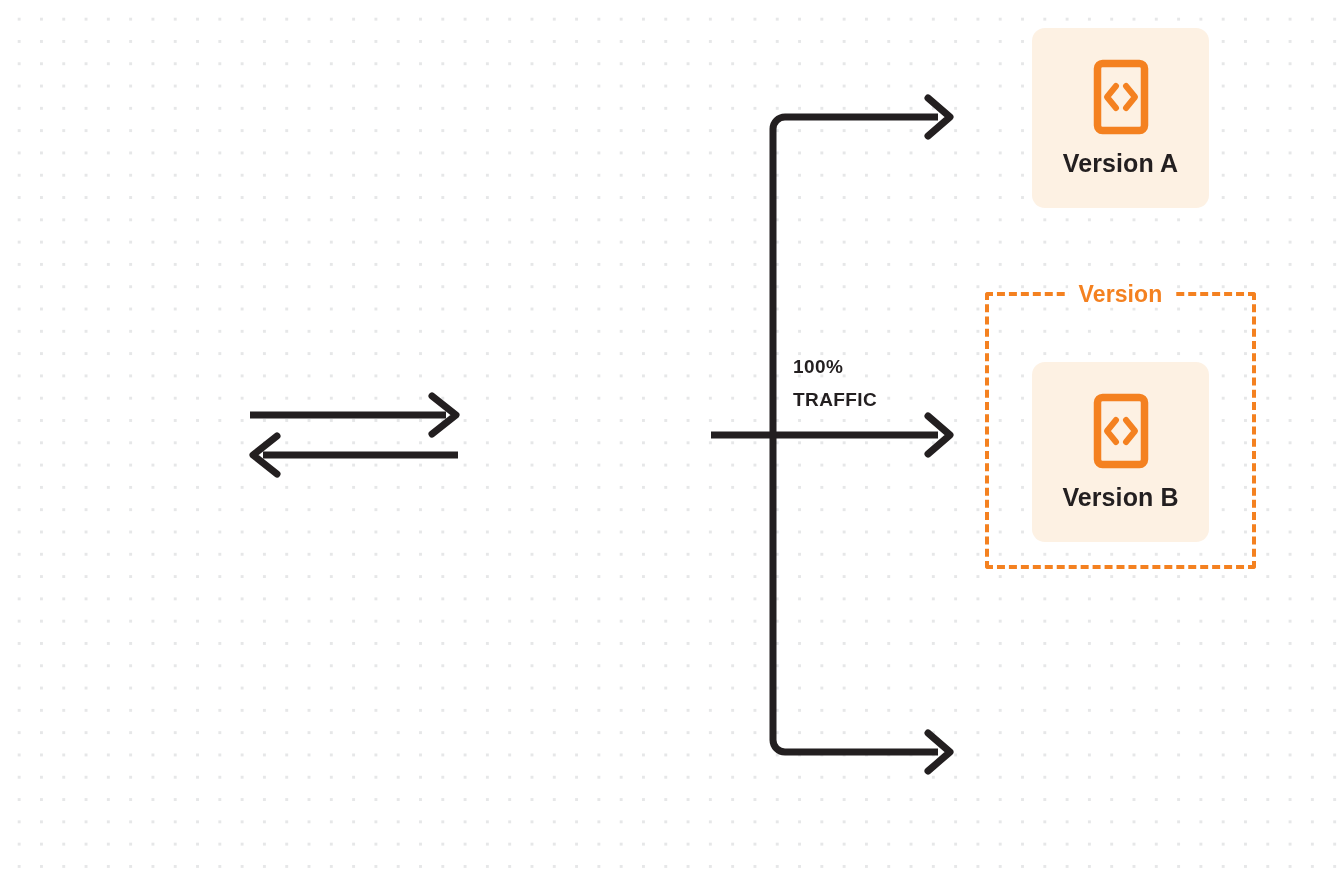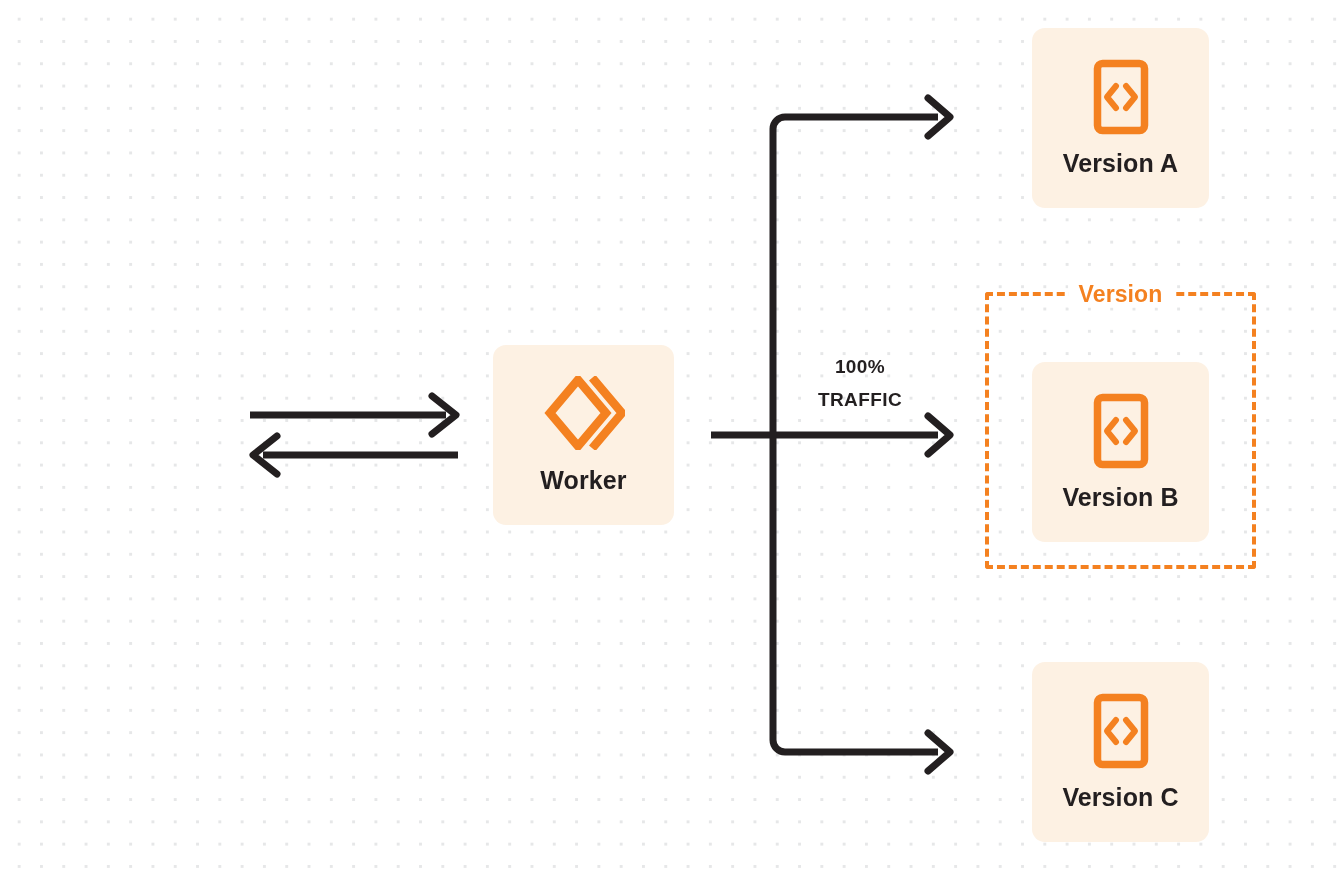--- a/index.html
+++ b/index.html
@@ -98,21 +98,20 @@
     white-space: nowrap;
     letter-spacing: 0.1px;
   }
 
   
   #traffic-label {
     position: absolute;
     left: 793px;
     top: 350px;
     width: 134px;
-    text-align: center;
     font-size: 19px;
     font-weight: bold;
     color: #231f20;
     line-height: 33px;
     letter-spacing: 0.4px;
   }
   #traffic-label .pct { display: block; }
   #traffic-label .word { display: block; }
 
   
@@ -163,33 +162,20 @@
       <polyline points="928,733 950,752 928,771" fill="none" stroke="#231f20" stroke-width="7" stroke-linecap="round" stroke-linejoin="round"></polyline>
     </g>
   </svg>
 
   <div id="traffic-label">
     <span class="pct">100%</span>
     <span class="word">TRAFFIC</span>
   </div>
 
 
-  <div class="node" id="worker-node">
-    <span class="icon-wrap">
-      <svg width="82" height="74" viewBox="0 0 82 74" fill="none">
-
-        <path d="M34 5 L7 37 L34 69" stroke="#f48120" stroke-width="8.5" stroke-linecap="square" stroke-linejoin="miter" fill="none"></path>
-
-        <path d="M36 5 L63 37 L36 69" stroke="#f48120" stroke-width="8.5" stroke-linecap="square" stroke-linejoin="miter" fill="none"></path>
-
-        <path d="M52 5 L79 37 L52 69" stroke="#f48120" stroke-width="8.5" stroke-linecap="square" stroke-linejoin="miter" fill="none"></path>
-      </svg>
-    </span>
-    <span class="node-label">Worker</span>
-  </div>
 
   <div class="node version-node" id="version-a-node">
     <span class="icon-wrap">
       <svg width="56" height="76" viewBox="0 0 56 76" fill="none">
         <rect x="4.5" y="4.5" width="47" height="67" rx="5" ry="5" stroke="#f48120" stroke-width="7.5" fill="none"></rect>
         <path d="M23 27 L14 38 L23 49" stroke="#f48120" stroke-width="6" fill="none" stroke-linecap="round" stroke-linejoin="round"></path>
         <path d="M33 27 L42 38 L33 49" stroke="#f48120" stroke-width="6" fill="none" stroke-linecap="round" stroke-linejoin="round"></path>
       </svg>
     </span>
     <span class="node-label">Version A</span>
@@ -199,28 +185,18 @@
     <span class="icon-wrap">
       <svg width="56" height="76" viewBox="0 0 56 76" fill="none">
         <rect x="4.5" y="4.5" width="47" height="67" rx="5" ry="5" stroke="#f48120" stroke-width="7.5" fill="none"></rect>
         <path d="M23 27 L14 38 L23 49" stroke="#f48120" stroke-width="6" fill="none" stroke-linecap="round" stroke-linejoin="round"></path>
         <path d="M33 27 L42 38 L33 49" stroke="#f48120" stroke-width="6" fill="none" stroke-linecap="round" stroke-linejoin="round"></path>
       </svg>
     </span>
     <span class="node-label">Version B</span>
   </div>
 
-  <div class="node version-node" id="version-c-node">
-    <span class="icon-wrap">
-      <svg width="56" height="76" viewBox="0 0 56 76" fill="none">
-        <rect x="4.5" y="4.5" width="47" height="67" rx="5" ry="5" stroke="#f48120" stroke-width="7.5" fill="none"></rect>
-        <path d="M23 27 L14 38 L23 49" stroke="#f48120" stroke-width="6" fill="none" stroke-linecap="round" stroke-linejoin="round"></path>
-        <path d="M33 27 L42 38 L33 49" stroke="#f48120" stroke-width="6" fill="none" stroke-linecap="round" stroke-linejoin="round"></path>
-      </svg>
-    </span>
-    <span class="node-label">Version C</span>
-  </div>
 
   <div id="deployed-group">
     <span id="deployed-label">Version</span>
   </div>
 
 </div>
 
 </body></html>

